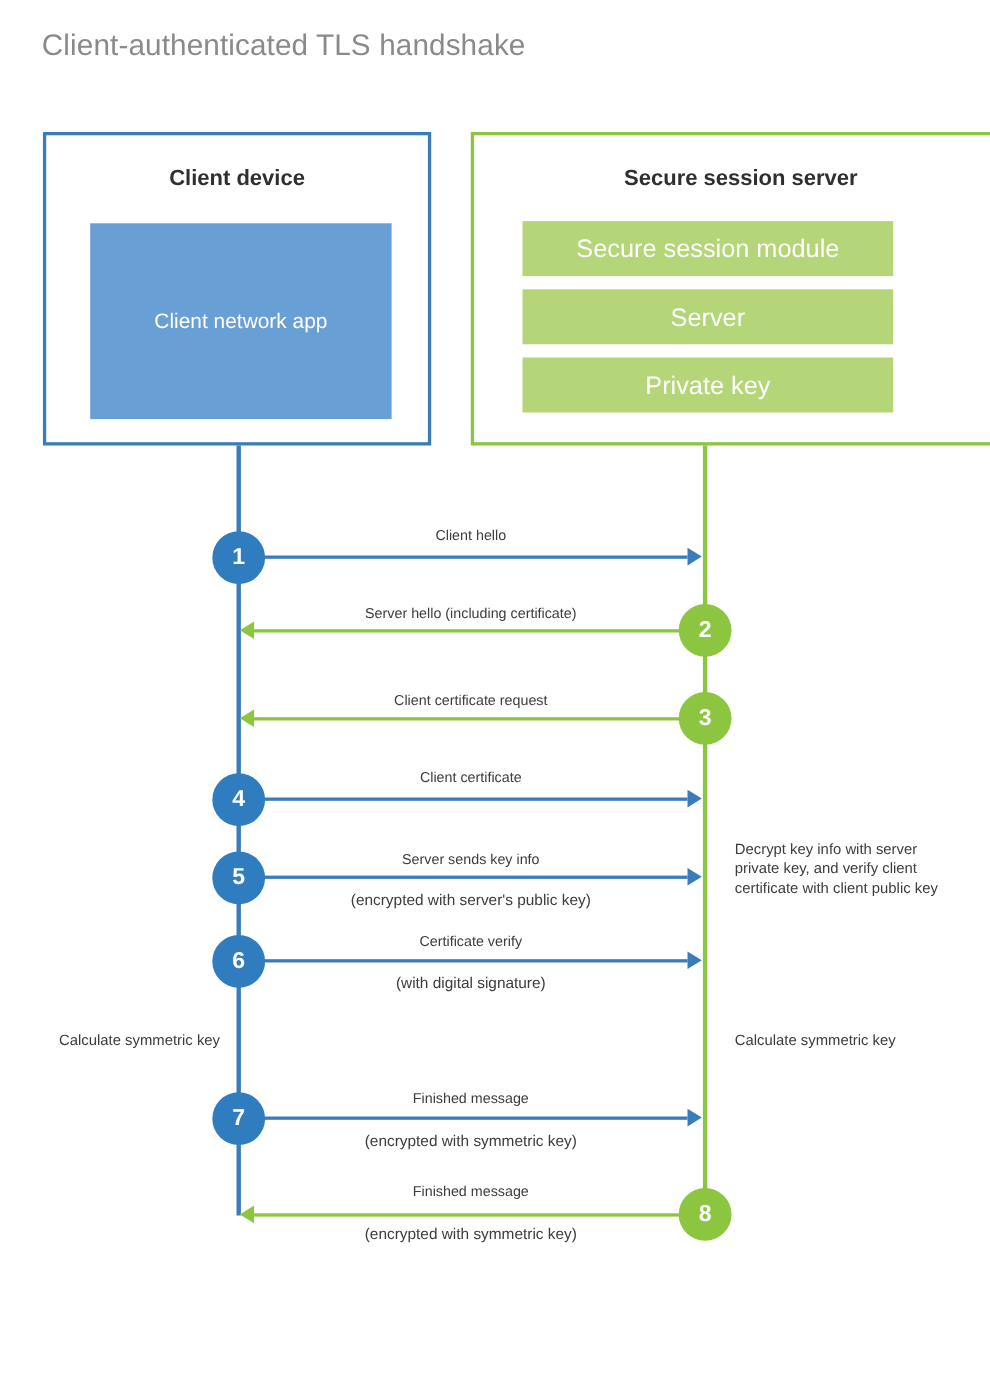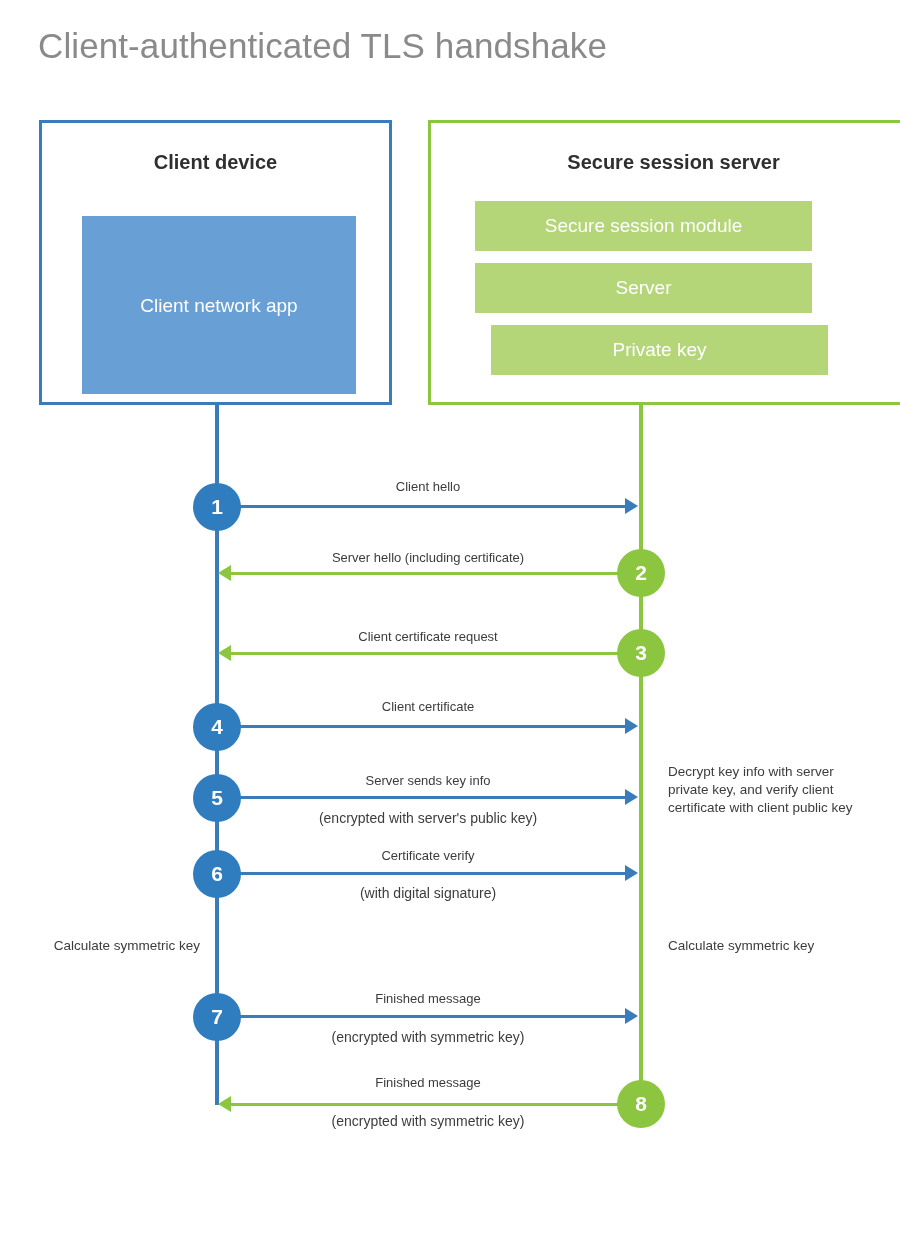--- a/index.html
+++ b/index.html
@@ -17,21 +17,21 @@
     height: 1256px;
     background: #ffffff;
     overflow: hidden;
   }
 
   
   #page-title {
     position: absolute;
     left: 38px;
     top: 26px;
-    font-size: 35px;
+    font-size: 27px;
     font-weight: 400;
     color: #8a8a8a;
     letter-spacing: 0.1px;
     white-space: nowrap;
   }
 
   
   .actor-box {
     position: absolute;
     background: #ffffff;
@@ -60,21 +60,21 @@
     text-align: center;
     font-size: 20px;
     font-weight: bold;
     color: #2f2f2f;
   }
 
   
   #client-app {
     position: absolute;
     left: 40px;
-    top: 93px;
+    top: 80px;
     width: 274px;
     height: 178px;
     background: #689fd4;
     color: #ffffff;
     font-size: 19px;
     line-height: 27px;
     display: flex;
     align-items: center;
     justify-content: center;
     text-align: center;
@@ -83,29 +83,29 @@
   }
 
   
   .server-bar {
     position: absolute;
     left: 44px;
     width: 337px;
     height: 50px;
     background: #b5d678;
     color: #ffffff;
-    font-size: 19px;
+    font-size: 23px;
     display: flex;
     align-items: center;
     justify-content: center;
     text-align: center;
   }
   #server-bar-0 { top: 78px; }
   #server-bar-1 { top: 140px; }
-  #server-bar-2 { top: 202px; margin-left: 16px; }
+  #server-bar-2 { top: 202px; }
 
   
   .lifeline {
     position: absolute;
     width: 4px;
   }
   #client-lifeline {
     left: 215px;
     top: 405px;
     height: 700px;

